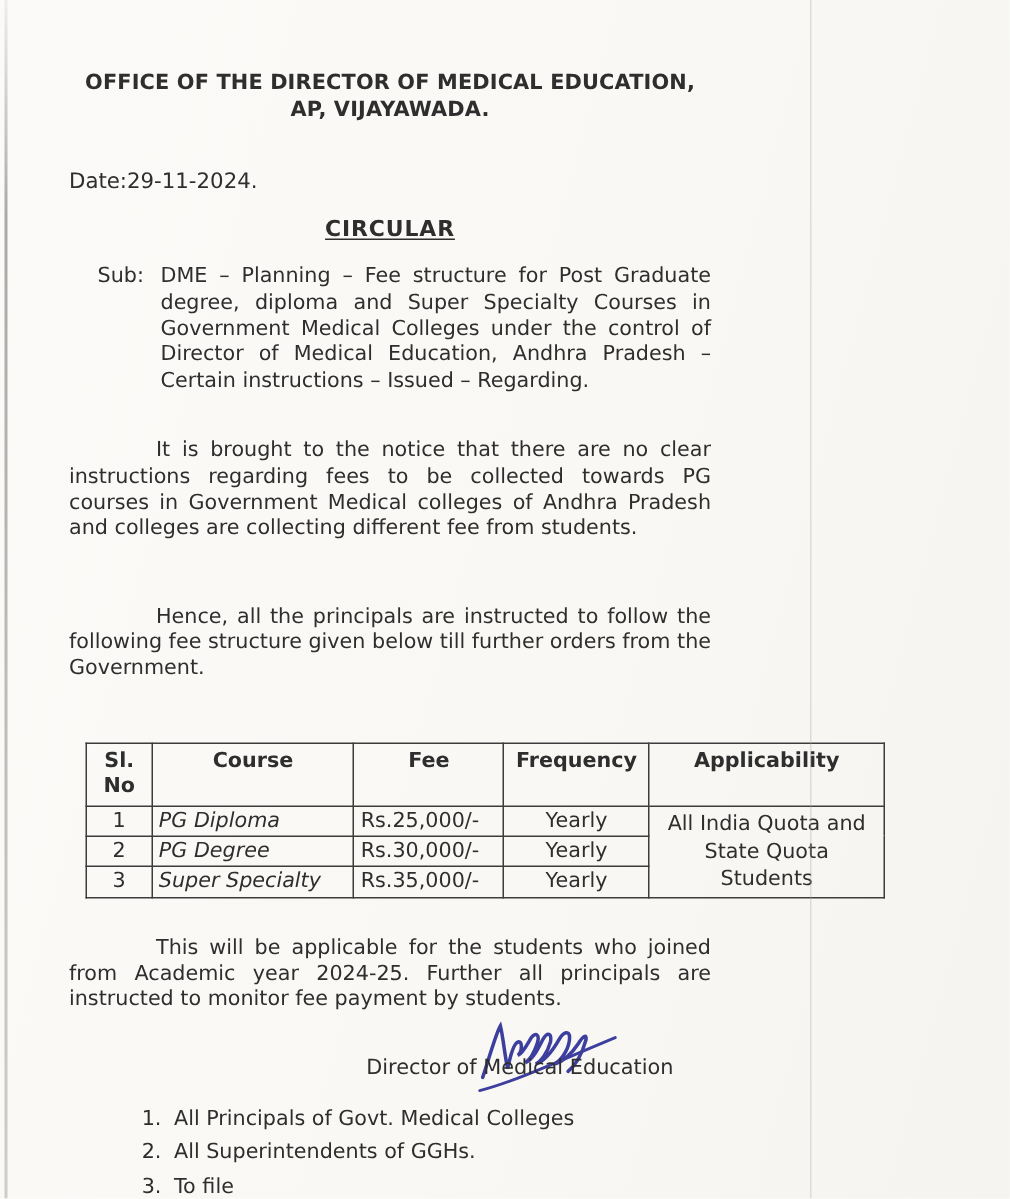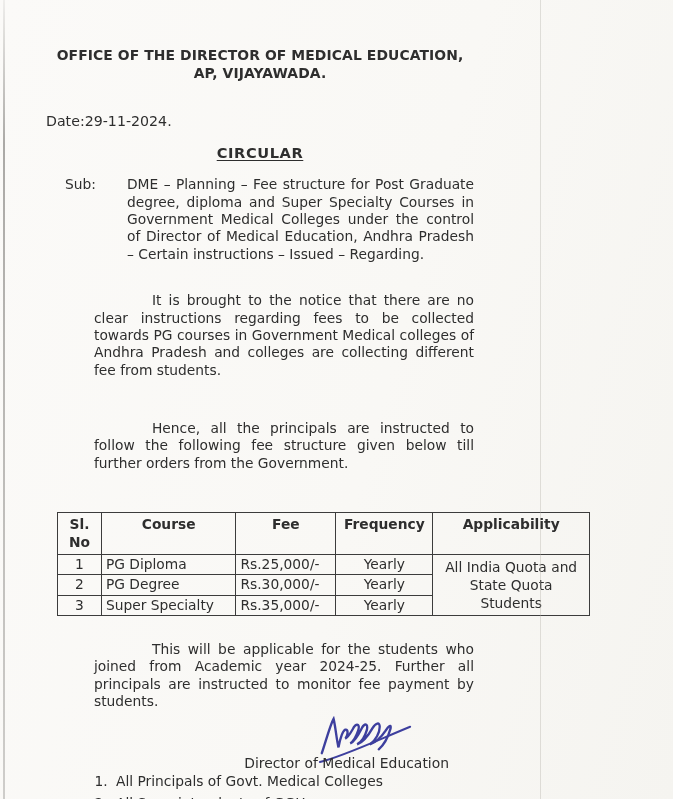--- a/index.html
+++ b/index.html
@@ -51,22 +51,22 @@
     text-decoration: underline;
     text-underline-offset: 2px;
     margin-bottom: 14px;
   }
   .subject {
     display: flex;
     padding-left: 19px;
     margin-bottom: 29px;
   }
   .subject-label { flex: none; width: 42px; }
-  .subject-text { flex: 1; text-align: justify; margin-left: 20px; }
-  .para { text-align: justify; text-indent: 58px; margin-left: 48px; }
+  .subject-text { flex: 1; text-align: justify; }
+  .para { text-align: justify; text-indent: 58px; }
   .para-1 { margin-bottom: 41px; }
   .para-2 { margin-bottom: 40px; }
   .para-3 { margin-bottom: 2px; }
 
   table.fee-table {
     border-collapse: collapse;
     margin: 0 0 25px 11px;
     width: 533px;
     font-size: 13.8px;
   }
@@ -80,29 +80,29 @@
     vertical-align: top;
     padding-top: 3px;
     padding-bottom: 3px;
   }
   col.c-sl { width: 44px; }
   col.c-course { width: 135px; }
   col.c-fee { width: 100px; }
   col.c-freq { width: 97px; }
   col.c-appl { width: 157px; }
   td.cell-sl { text-align: center; }
-  td.cell-course { text-align: left; padding-left: 12px; }
+  td.cell-course { text-align: left; padding-left: 12px; font-style: italic; }
   td.cell-fee { text-align: left; padding-left: 12px; }
   td.cell-freq { text-align: center; }
   td.cell-appl { text-align: center; vertical-align: middle; }
   td.cell-appl .appl-line { line-height: 1.32; }
 
   .sig-block { position: relative; height: 60px; }
   .director-title {
-    position: absolute; right: 25px; bottom: 0;
+    position: absolute; right: 25px; bottom: 16px;
     font-size: 13.9px;
   }
   .signature-svg {
     position: absolute; right: 58px; bottom: 7px;
     width: 102px; height: 54px;
   }
   .copy-label { margin: 18px 0 9px 19px; }
   ol.copy-list {
     margin-left: 48px;
     padding-left: 18px;

